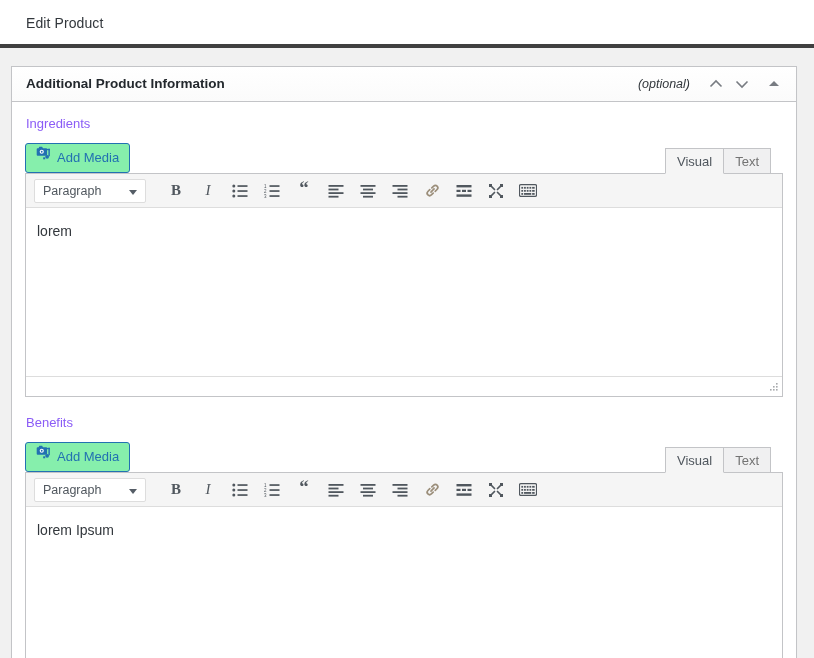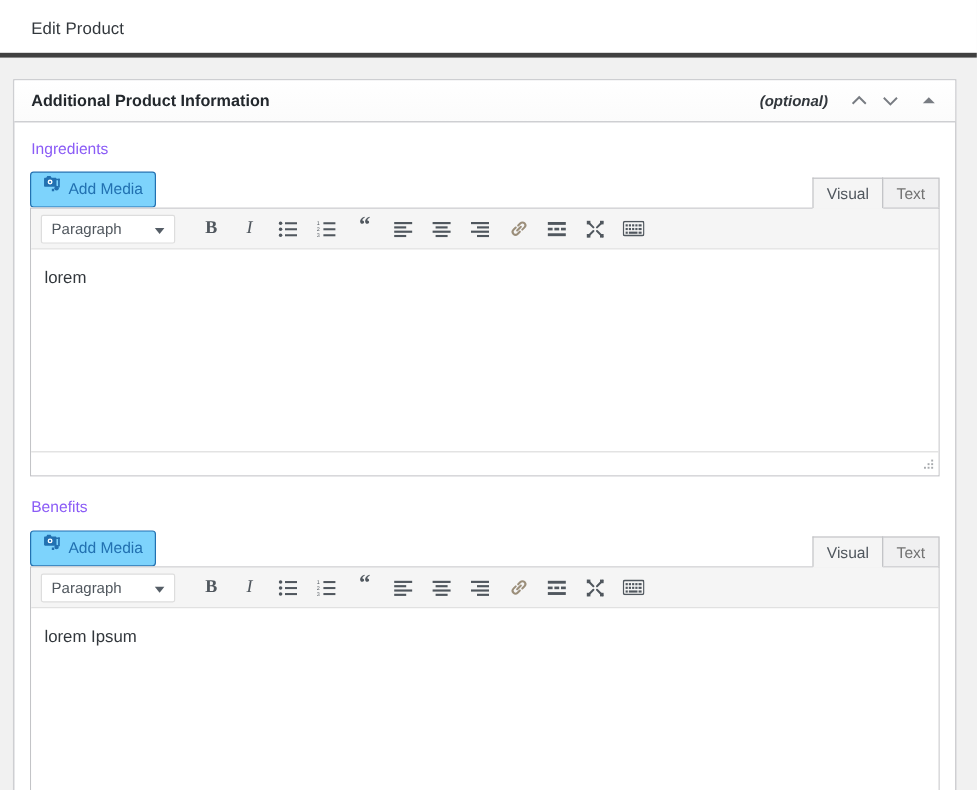--- a/index.html
+++ b/index.html
@@ -59,21 +59,21 @@
     left: 14px; top: 9px;
     font-size: 13.5px;
     font-weight: bold;
     color: #23282d;
   }
   .mb-optional {
     position: absolute;
     right: 106px; top: 10px;
     font-size: 12.5px;
     font-style: italic;
-    font-weight: bold;
+    font-weight: normal;
     color: #32373c;
   }
   .mb-btn {
     position: absolute;
     top: 5px;
     width: 24px; height: 24px;
     cursor: pointer;
   }
   .mb-btn svg { display: block; margin: 4px auto 0; }
   .mb-btn.up    { right: 68px; }
@@ -102,35 +102,35 @@
     position: relative;
     height: 30px;
     margin-bottom: 0;
   }
   .add-media {
     display: inline-flex;
     align-items: center;
     gap: 5px;
     height: 30px;
     padding: 0 10px 0 8px;
-    background: #7dd3fc;
+    background: #86efac;
     border: 1px solid #2271b1;
     border-radius: 3px;
     color: #2271b1;
     font-size: 13px;
     cursor: pointer;
     line-height: 28px;
     vertical-align: top;
   }
   .am-icon { display: block; }
 
   
   .editor-tabs {
     position: absolute;
-    right: 0; bottom: -1px;
+    right: 12px; bottom: -1px;
     display: flex;
   }
   .etab {
     height: 26px;
     padding: 0 11px;
     font-size: 13px;
     line-height: 25px;
     border: 1px solid #c3c4c7;
     background: #f0f0f1;
     color: #737373;

